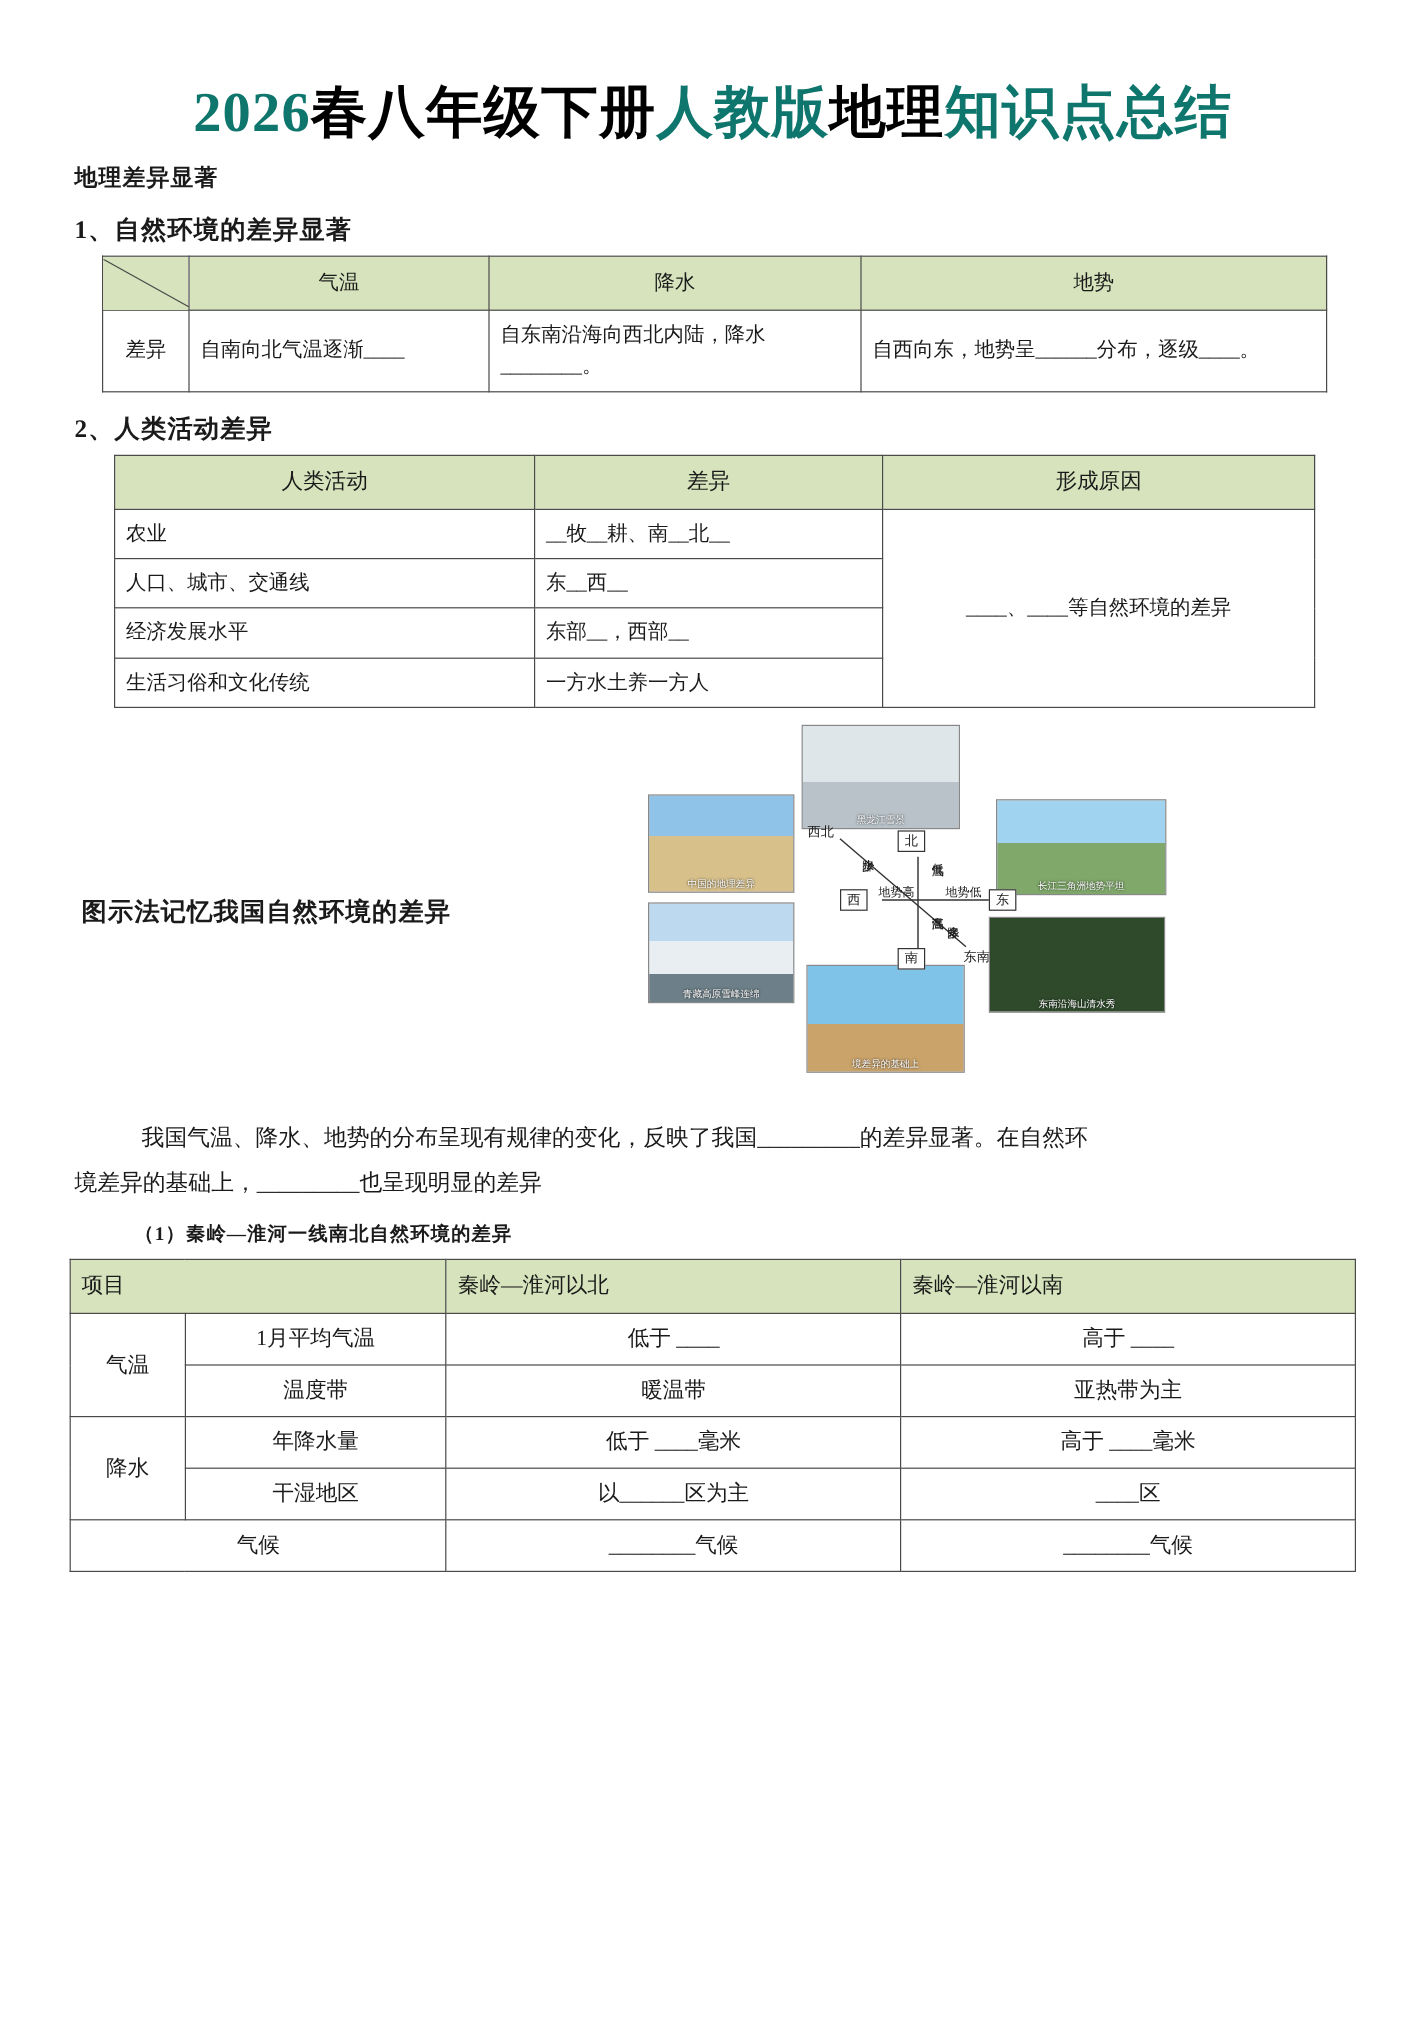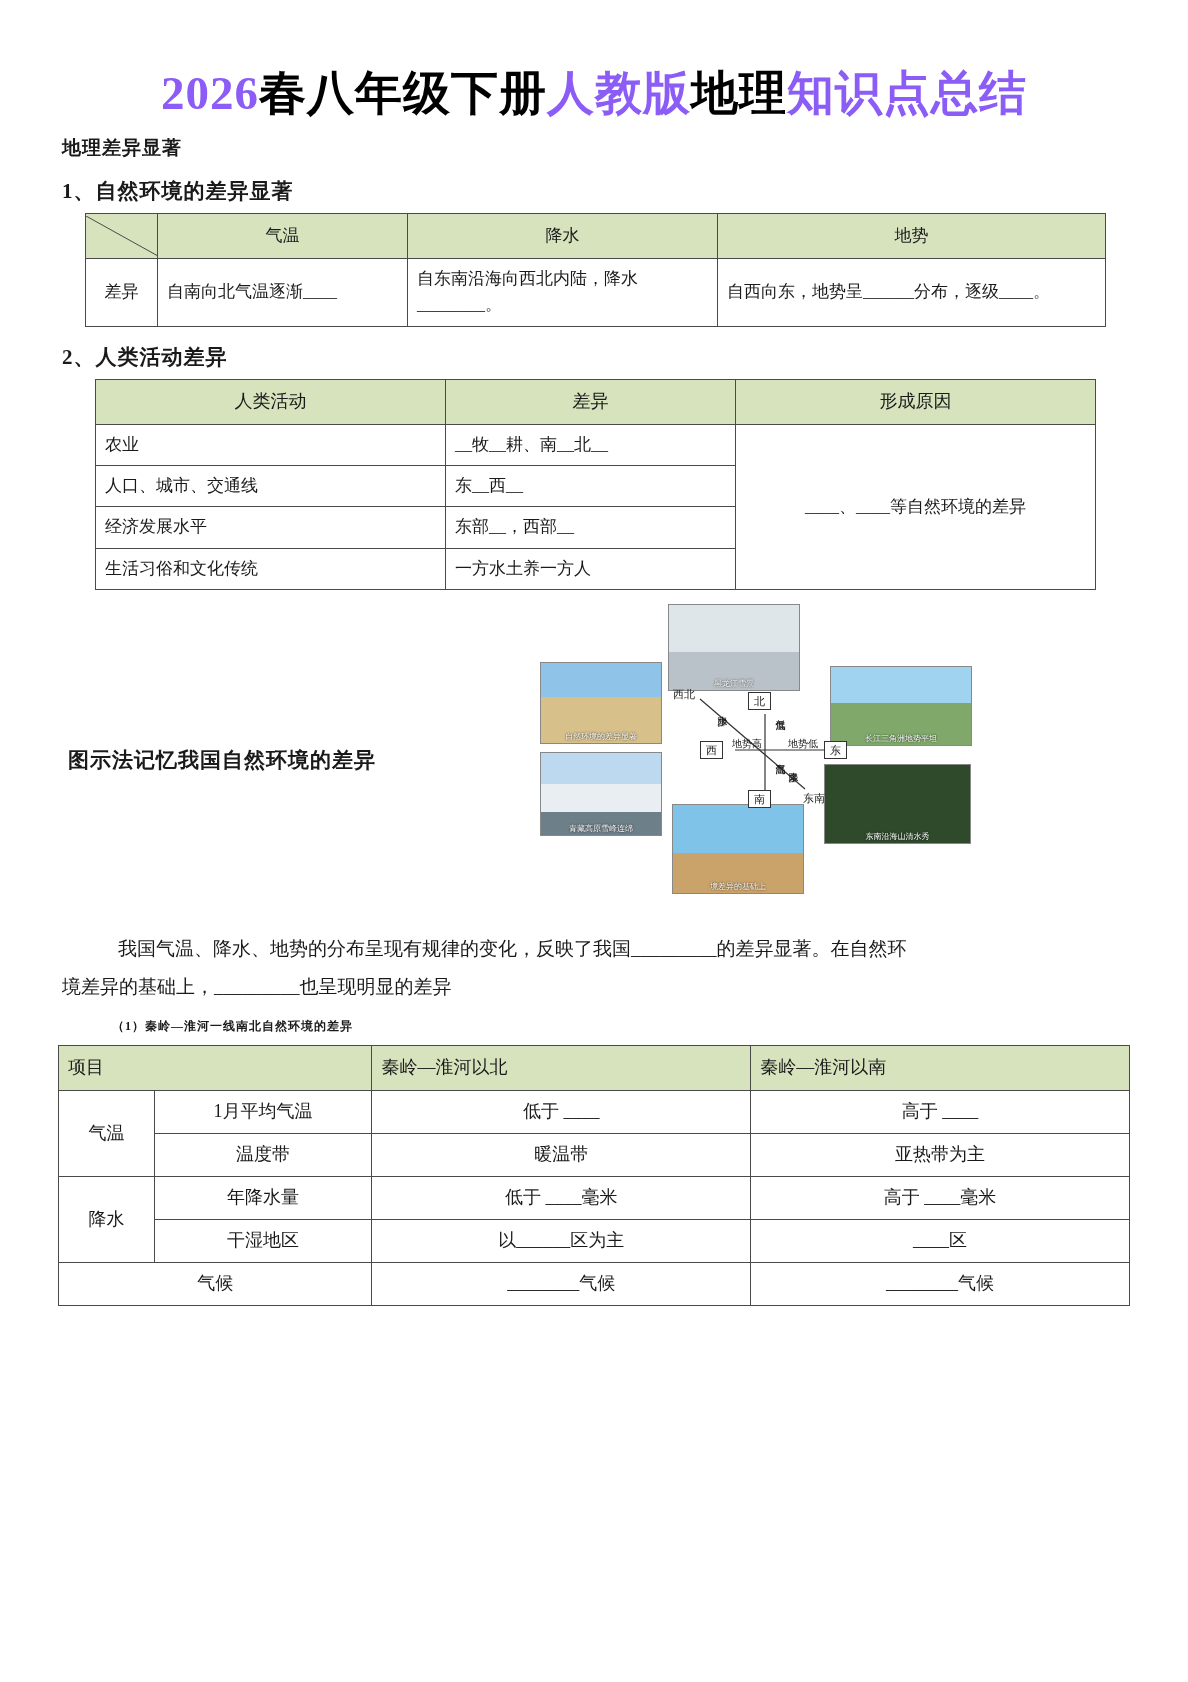--- a/index.html
+++ b/index.html
@@ -27,21 +27,21 @@
   .title {
     text-align: center;
     font-size: 47px;
     font-weight: bold;
     letter-spacing: 1px;
     margin: 62px 0 6px 0;
     white-space: nowrap;
     font-family: "Liberation Serif", "DejaVu Serif", serif;
   }
   .title .blk { color: #000000; }
-  .title .red { color: #8b5cf6; }
+  .title .red { color: #0f766e; }
 
   .chapter-bar {
     margin: 8px 60px 0 60px;
     background: #b8cce4;
     text-align: center;
     font-size: 19px;
     font-weight: bold;
     padding: 5px 0 6px 0;
     letter-spacing: 1px;
   }
@@ -57,21 +57,21 @@
     margin: 16px 0 8px 62px;
     font-size: 21px;
     font-weight: bold;
     letter-spacing: 1px;
   }
   .h-sec.big {
     font-size: 22px;
   }
   .h-sub {
     margin: 12px 0 10px 112px;
-    font-size: 12px;
+    font-size: 16px;
     font-weight: bold;
     letter-spacing: 1px;
   }
 
   
   table {
     border-collapse: collapse;
     font-size: 17px;
     table-layout: fixed;
   }
@@ -267,21 +267,21 @@
     </tr>
   </tbody>
     </table>
 
   <div class="diagram-wrap">
     <div class="diagram-label">图示法记忆我国自然环境的差异</div>
 
     <div class="diagram">
 
       <div class="photo p-sand" style="left:0px; top:58px; width:120px; height:80px;">
-        <div class="cap">自然环境的差异显著</div>
+        <div class="cap">中国的地理差异</div>
       </div>
       <div class="photo p-snow" style="left:128px; top:0px; width:130px; height:85px;">
         <div class="cap">黑龙江雪景</div>
       </div>
       <div class="photo p-delta" style="left:290px; top:62px; width:140px; height:78px;">
         <div class="cap">长江三角洲地势平坦</div>
       </div>
       <div class="photo p-mount" style="left:0px; top:148px; width:120px; height:82px;">
         <div class="cap">青藏高原雪峰连绵</div>
       </div>

